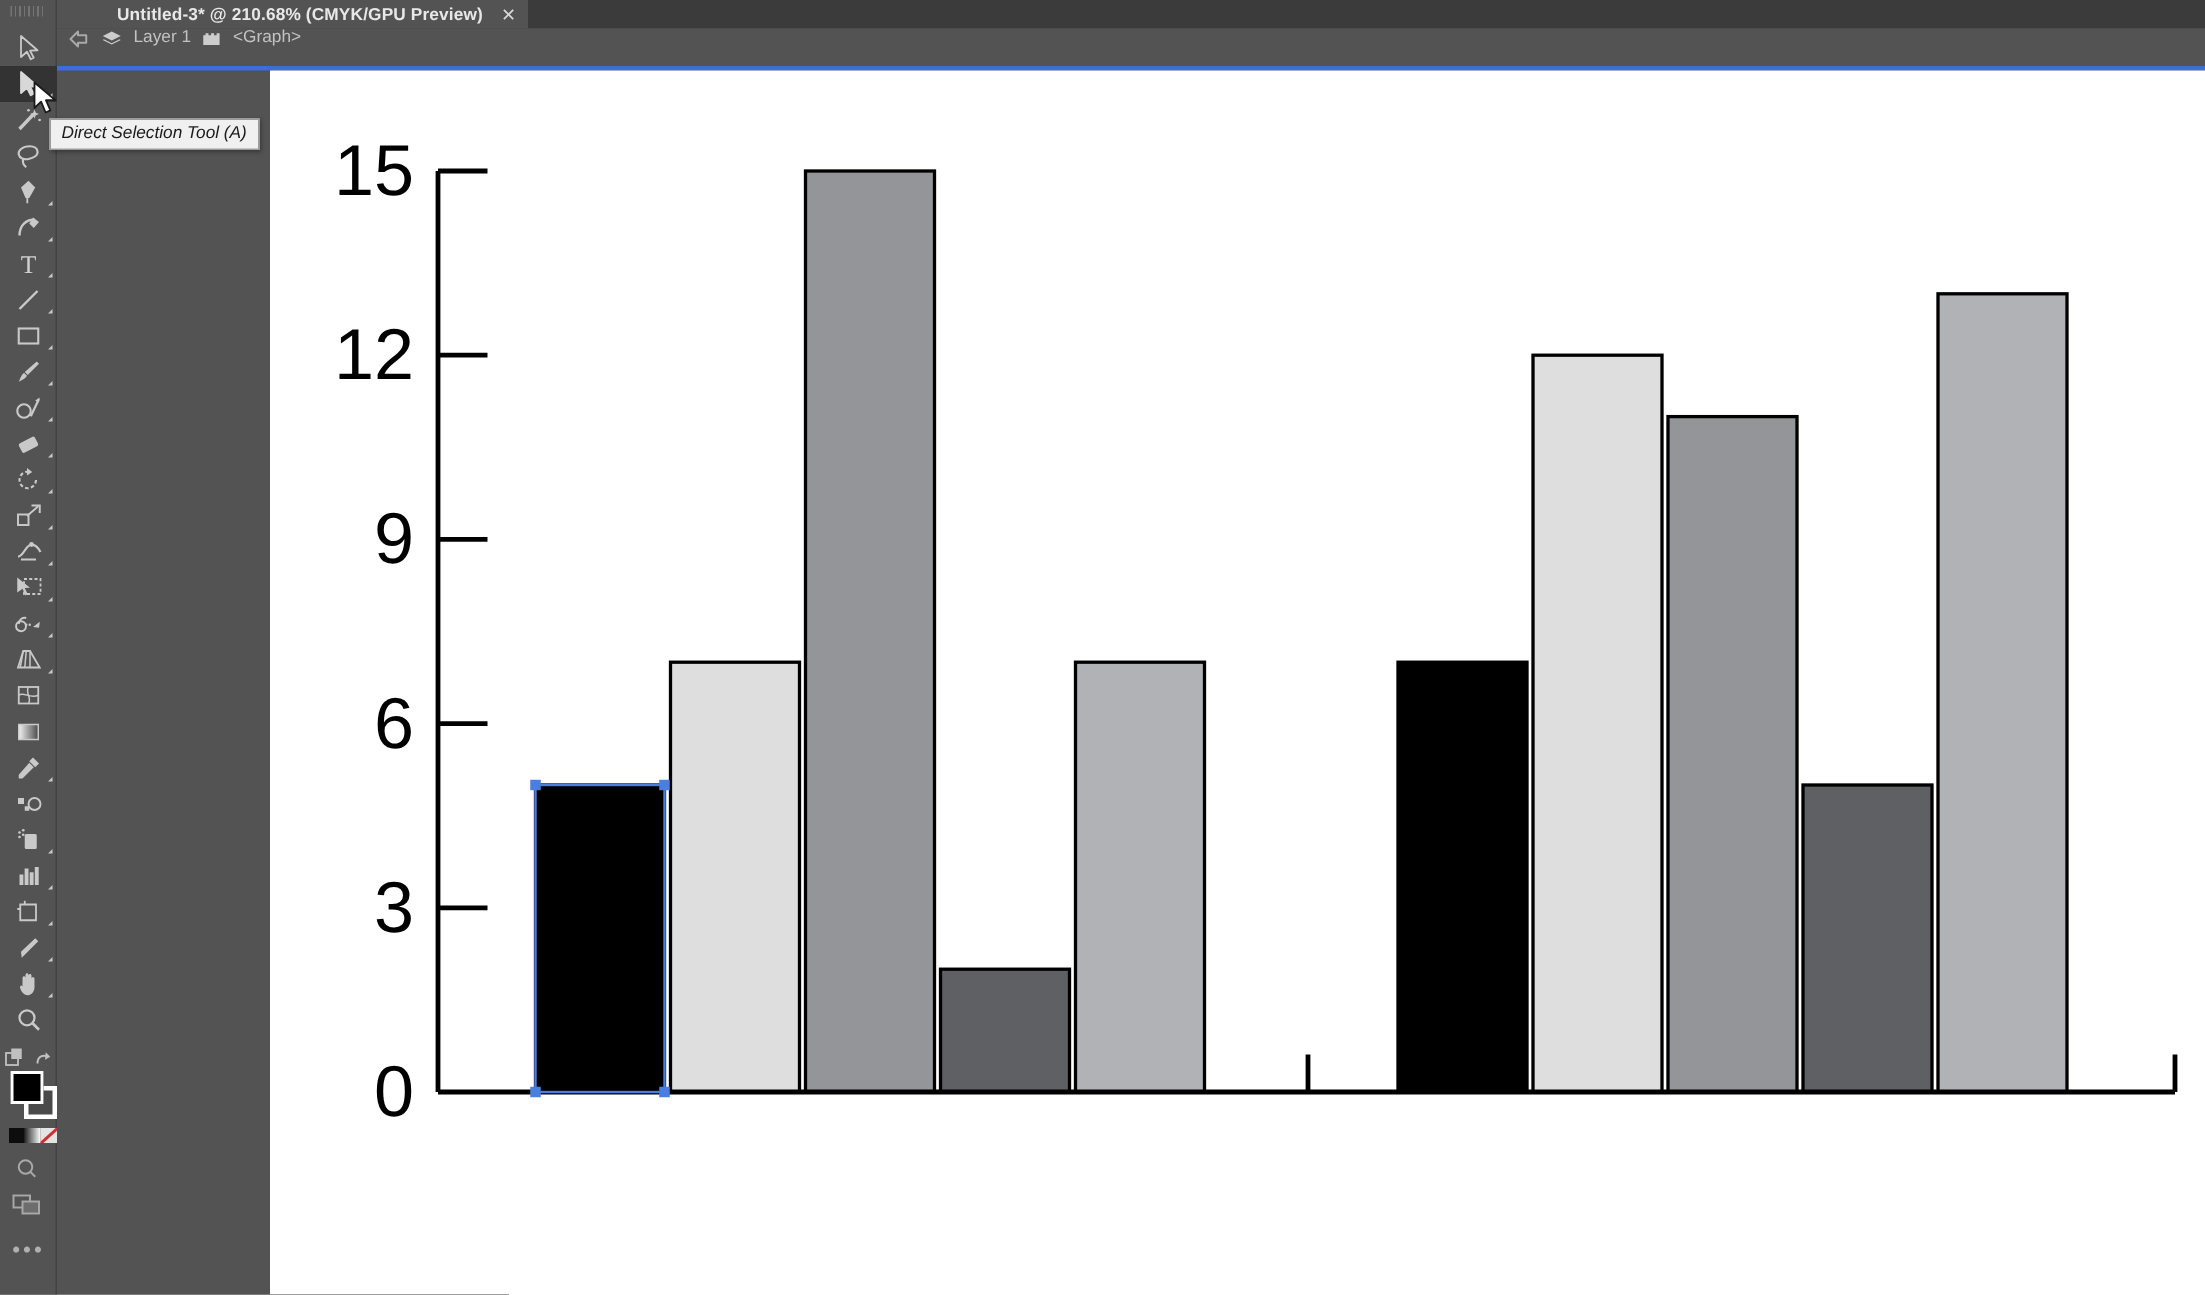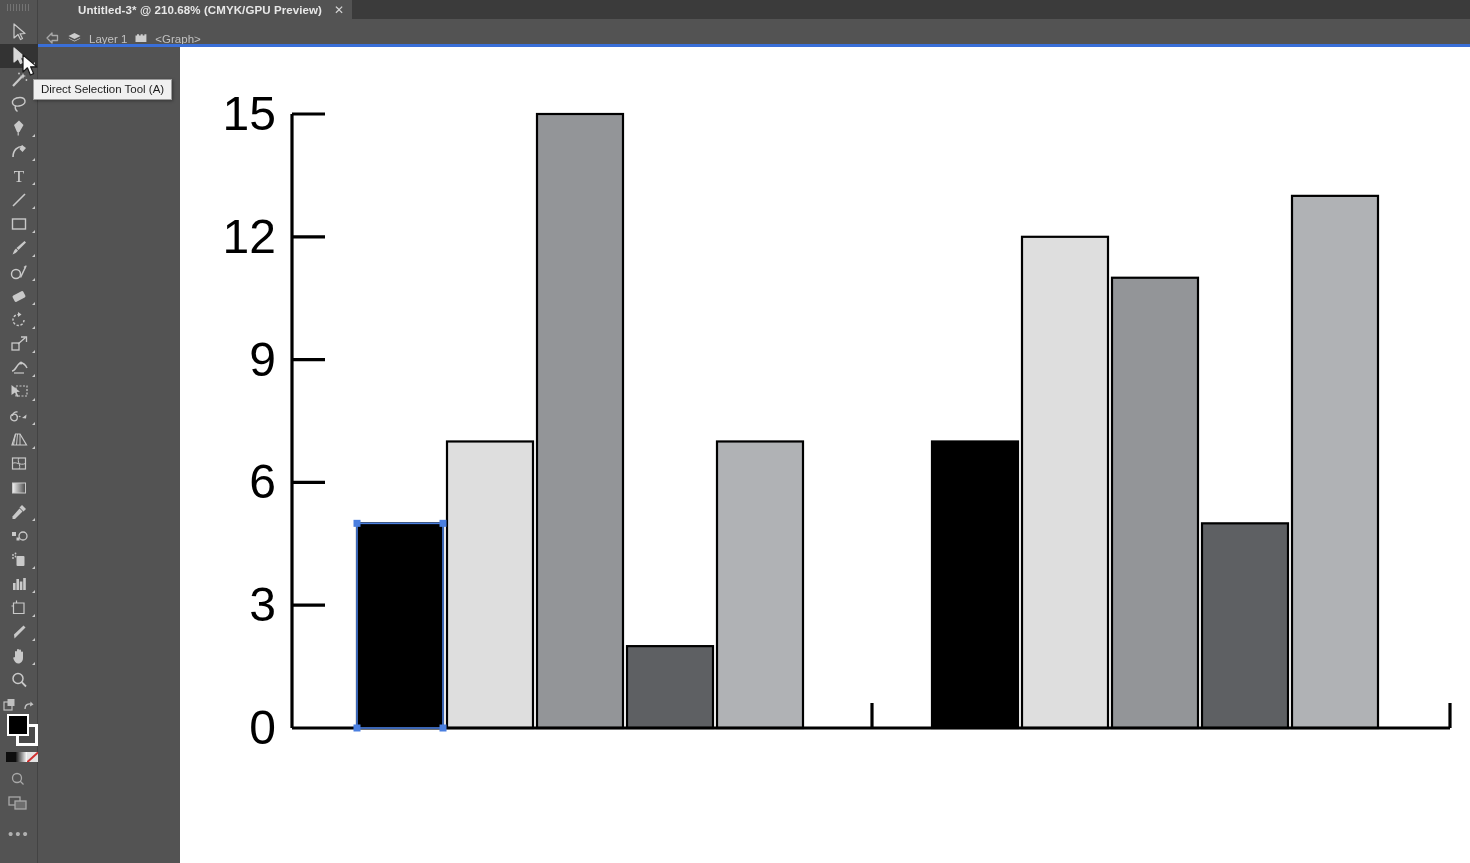--- a/index.html
+++ b/index.html
@@ -29,21 +29,21 @@
   .app-tab .tab-title { letter-spacing: .1px; padding-left: 30px; }
   .tab-close {
     margin-left: 12px; color: #d6d6d6; font-size: 12px;
     line-height: 1; cursor: default; font-weight: normal;
   }
 
   
   .breadcrumb {
     position: absolute; left: 0; top: 19px; width: 1470px; height: 26px;
     background: #535353;
-    display: flex; align-items: flex-end;
+    display: flex; align-items: flex-start;
     padding-left: 45px; gap: 7px;
     color: #b9b9b9; font-size: 11.5px;
   }
   .crumb-label { color: #c2c2c2; }
   .crumb-icon { display: inline-flex; align-items: center; }
 
   .blue-rule {
     position: absolute; left: 38px; top: 44px; width: 1432px; height: 3px;
     background: #3a6fd8;
   }
@@ -94,20 +94,21 @@
   .mini { position: absolute; left: 0; width: 38px; display: flex; align-items: center; justify-content: center; }
 
   
   .tooltip {
     position: absolute; left: 33px; top: 79px;
     background: #f0f0f0; color: #1b1b1b;
     font-size: 11.5px; padding: 3px 7px 4px 7px;
     border: 1px solid #9c9c9c;
     white-space: nowrap;
     box-shadow: 1px 1px 3px rgba(0,0,0,.35);
+    font-style: italic;
   }
 
   
   .cursor { position: absolute; left: 22px; top: 54px; pointer-events: none; }
 
   
   .canvas {
     position: absolute; left: 180px; top: 47px;
     width: 1290px; height: 816px;
     background: #ffffff;

